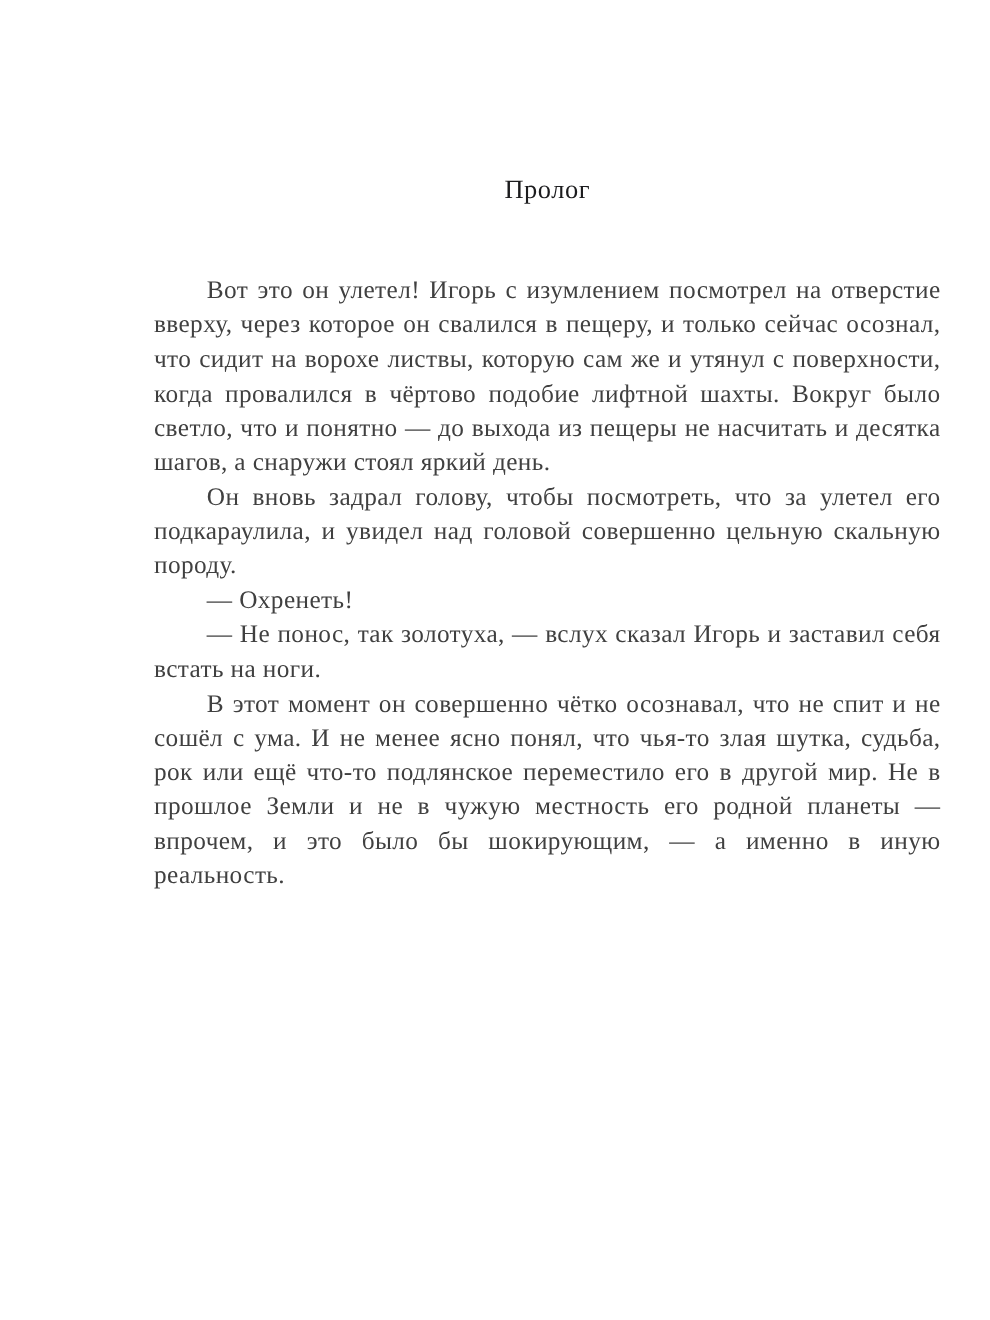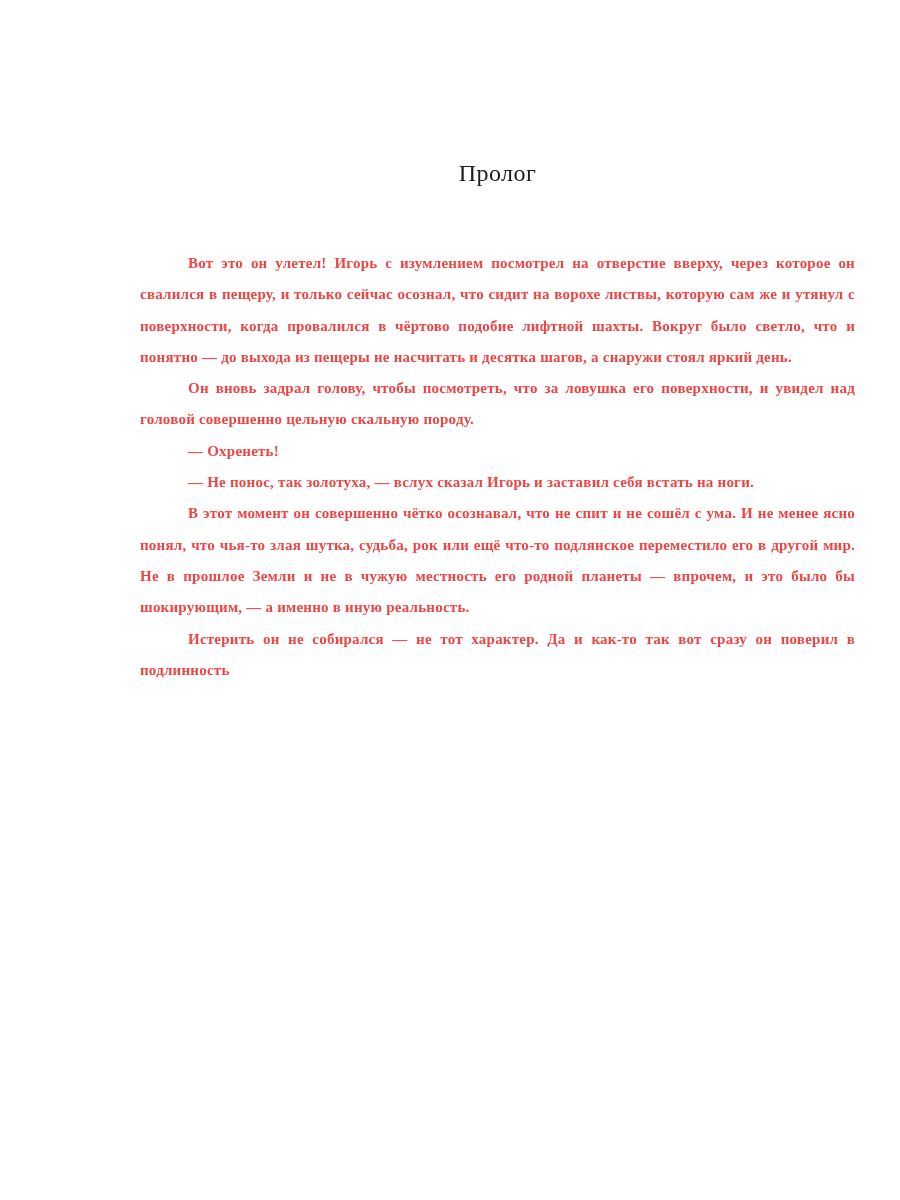--- a/index.html
+++ b/index.html
@@ -25,40 +25,38 @@
     line-height: 26px;
     text-align: center;
     letter-spacing: 0.02em;
     color: #1c1c1e;
   }
   .text-block {
     margin-top: 62px;
   }
   .text-block p {
     margin: 0;
-    font-size: 15px;
+    font-size: 23px;
     line-height: 31.3px;
     text-align: justify;
     text-indent: 48px;
     letter-spacing: 0.015em;
-    color: #ef4444;
-    font-weight: bold;
+    color: #404040;
   }
   .text-block p.continues {
     
     text-align-last: justify;
   }
 </style>
 </head>
 <body>
 
 <div class="page">
   <h1 class="chapter-title">Пролог</h1>
 
   <div class="text-block">
     <p>Вот это он улетел! Игорь с изумлением посмотрел на отверстие вверху, через которое он свалился в пещеру, и только сейчас осознал, что сидит на ворохе листвы, которую сам же и утянул с поверхности, когда провалился в чёртово подобие лифтной шахты. Вокруг было светло, что и понятно — до выхода из пещеры не насчитать и десятка шагов, а снаружи стоял яркий день.</p>
-    <p>Он вновь задрал голову, чтобы посмотреть, что за ловушка его поверхности, и увидел над головой совершенно цельную скальную породу.</p>
+    <p>Он вновь задрал голову, чтобы посмотреть, что за улетел его подкараулила, и увидел над головой совершенно цельную скальную породу.</p>
     <p>— Охренеть!</p>
     <p>— Не понос, так золотуха, — вслух сказал Игорь и заставил себя встать на ноги.</p>
     <p>В этот момент он совершенно чётко осознавал, что не спит и не сошёл с ума. И не менее ясно понял, что чья-то злая шутка, судьба, рок или ещё что-то подлянское переместило его в другой мир. Не в прошлое Земли и не в чужую местность его родной планеты — впрочем, и это было бы шокирующим, — а именно в иную реальность.</p>
-    <p class="continues">Истерить он не собирался — не тот характер. Да и как-то так вот сразу он поверил в подлинность</p>
   </div>
 </div>
 
 </body></html>

